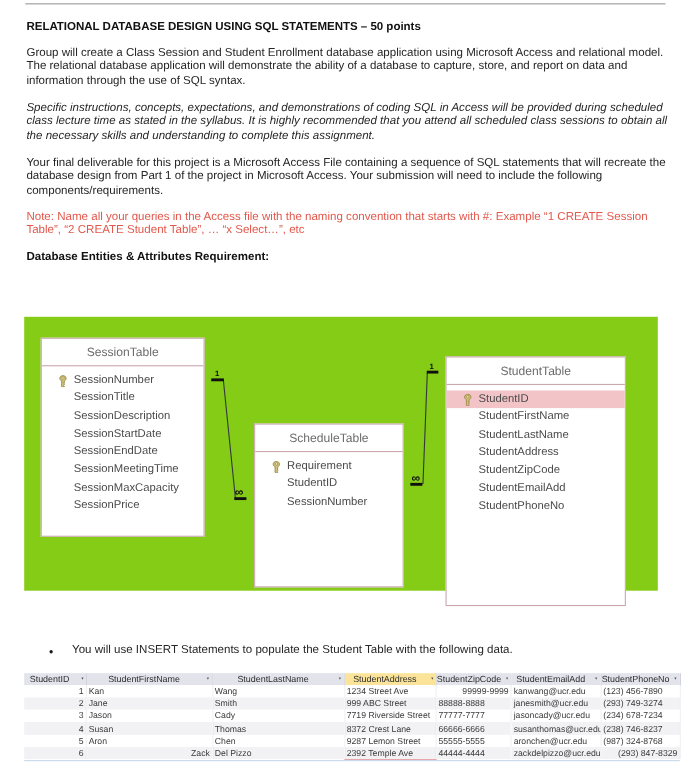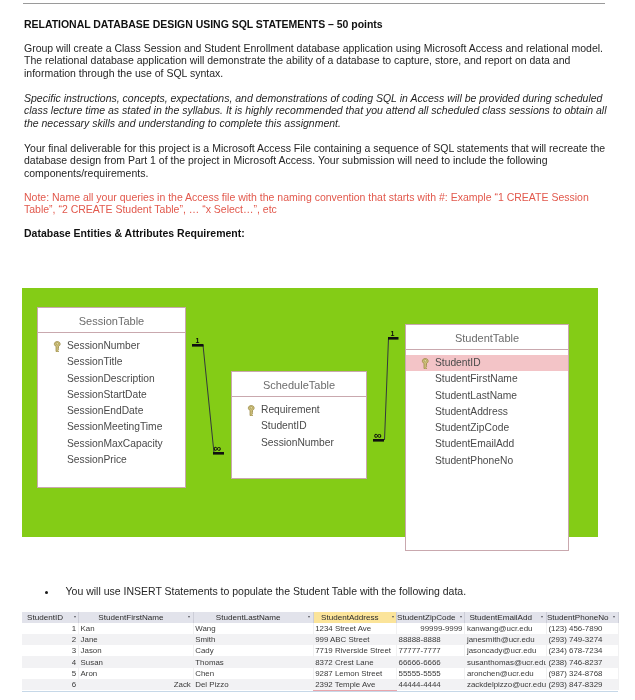--- a/index.html
+++ b/index.html
@@ -74,21 +74,21 @@
             </svg><span>SessionNumber</span></div>
           <div class="fld"><span>SessionTitle</span></div>
           <div class="fld"><span>SessionDescription</span></div>
           <div class="fld"><span>SessionStartDate</span></div>
           <div class="fld"><span>SessionEndDate</span></div>
           <div class="fld"><span>SessionMeetingTime</span></div>
           <div class="fld"><span>SessionMaxCapacity</span></div>
           <div class="fld"><span>SessionPrice</span></div>
         </div>
       </div>
-      <div class="tbl" style="left: 209px; top: 83px; width: 136px; height: 108px;">
+      <div class="tbl" style="left: 209px; top: 97px; width: 136px; height: 149px;">
         <div class="cap">ScheduleTable</div>
         <div class="flds">
           <div class="fld"><svg class="keyi" viewBox="0 0 14 20">
               <path d="M7 0.8 C10.0 0.8 12.1 2.8 12.1 5.2 C12.1 7.0 10.9 8.5 9.2 9.2 L9.2 12.1 L8.0 12.1 L9.2 13.3 L9.2 15.1 L8.0 16.3 L9.2 17.4 L9.2 18.3 L7.0 19.4 L4.8 18.3 L4.8 9.2 C3.1 8.5 1.9 7.0 1.9 5.2 C1.9 2.8 4.0 0.8 7 0.8 Z" fill="#cfc07c" stroke="#8a7a32" stroke-width="1.1" stroke-linejoin="round"></path>
               <ellipse cx="7" cy="4.8" rx="1.9" ry="2.1" fill="#efeab4" stroke="#8a7a32" stroke-width="0.9"></ellipse>
             </svg><span>Requirement</span></div>
           <div class="fld"><span>StudentID</span></div>
           <div class="fld"><span>SessionNumber</span></div>
         </div>
       </div>
@@ -184,19 +184,19 @@
           <td style="text-align:left">aronchen@ucr.edu</td>
           <td style="text-align:left">(987) 324-8768</td>
         </tr>
         <tr class="alt">
           <td style="text-align:right">6</td>
           <td style="text-align:right">Zack</td>
           <td style="text-align:left">Del Pizzo</td>
           <td style="text-align:left">2392 Temple Ave</td>
           <td style="text-align:left">44444-4444</td>
           <td style="text-align:right">zackdelpizzo@ucr.edu</td>
-          <td style="text-align:left">(293) 847-8329</td>
+          <td style="text-align:right">(293) 847-8329</td>
         </tr>
       </tbody>
     </table>
   <div class="selunder"></div>
   <div class="gridunder"></div>
 </div>
 
 </body></html>

